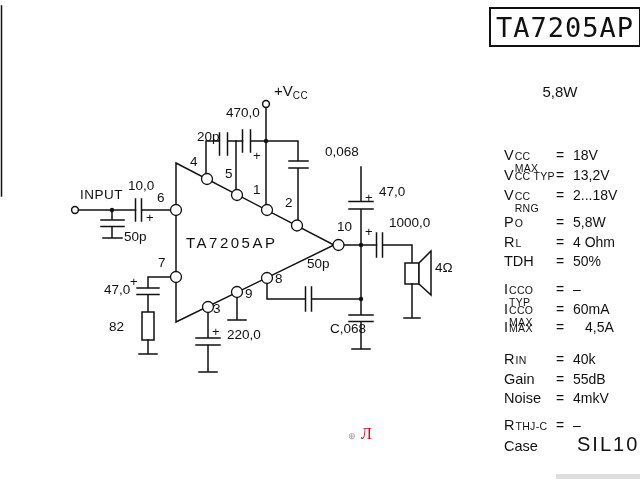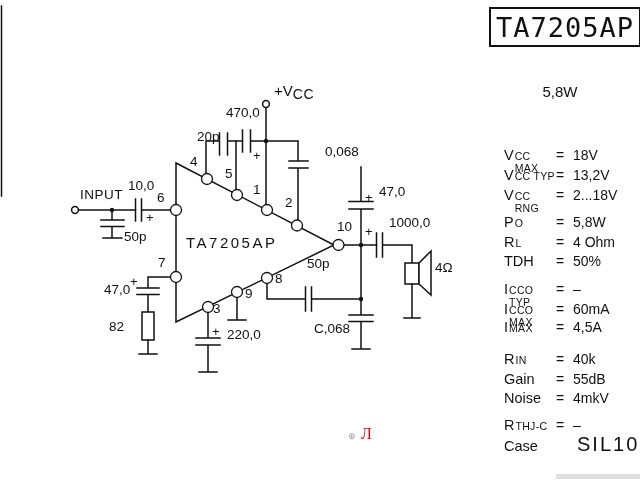--- a/index.html
+++ b/index.html
@@ -5,36 +5,36 @@
   html,body{margin:0;padding:0;background:#e8e8e8;}
   #page{position:relative;width:640px;height:480px;background:#ffffff;overflow:hidden;
         font-family:"Liberation Sans",sans-serif;color:#111;}
   svg{position:absolute;left:0;top:0;}
   .lbl{position:absolute;font-size:13.5px;line-height:14px;white-space:nowrap;color:#111;}
   .plus{position:absolute;font-size:13px;line-height:12px;color:#111;}
   .ic-label{font-size:15px;letter-spacing:2.5px;}
   .wm-gray{position:absolute;font-size:9px;color:#999;}
   .wm-red{position:absolute;font-size:16px;color:#d01020;font-family:"Liberation Serif",serif;}
   .vcc-main{font-size:15px;}
-  .vcc-sub{font-size:14px;position:relative;top:3px;letter-spacing:0.5px;}
+  .vcc-sub{font-size:10px;position:relative;top:3px;letter-spacing:0.5px;}
   
   .title-box{position:absolute;left:489px;top:7px;width:148px;height:36px;
              border:2px solid #111;display:flex;align-items:center;justify-content:center;}
   .title-text{font-family:"DejaVu Sans Mono",monospace;font-size:27px;font-weight:400;letter-spacing:1px;}
   .subtitle{position:absolute;left:482px;top:61px;width:156px;text-align:center;
             font-size:15px;letter-spacing:0.5px;word-spacing:6px;}
   .power{position:absolute;left:482px;top:83px;width:156px;text-align:center;font-size:15px;}
   
   .spec{position:absolute;left:504px;display:flex;align-items:baseline;font-size:14px;}
   .s-lab{display:inline-flex;align-items:baseline;width:52px;}
   .s-main{font-size:14.5px;}
   .s-sub{font-size:10.5px;margin-left:1px;letter-spacing:0.3px;}
   .s-eq{width:17px;}
   .s-val{}
-  .s-val.indent{}
+  .s-val.indent{margin-left:12px;}
   .case-line .s-val{font-size:20px;letter-spacing:2px;margin-left:4px;}
   .scan-bar{position:absolute;left:556px;top:474px;width:84px;height:5px;background:#b5b5b5;opacity:0.45;}
 </style>
 </head>
 <body>
 
 <div id="page">
 
   <svg width="640" height="480" viewBox="0 0 640 480">
     <g stroke="#111" stroke-width="1.5" fill="none" stroke-linecap="square">
@@ -112,21 +112,21 @@
   <span class="lbl" style="left:253px;top:183px">1</span>
   <span class="lbl" style="left:285px;top:196px">2</span>
   <span class="lbl" style="left:325px;top:145px">0,068</span>
   <span class="lbl ic-label" style="left:186px;top:236px">TA7205AP</span>
   <span class="lbl" style="left:213px;top:302px">3</span>
   <span class="plus" style="left:212px;top:326px">+</span>
   <span class="lbl" style="left:227px;top:328px">220,0</span>
   <span class="lbl" style="left:245px;top:287px">9</span>
   <span class="lbl" style="left:275px;top:272px">8</span>
   <span class="lbl" style="left:307px;top:257px">50p</span>
-  <span class="lbl" style="left:314px;top:322px">C,068</span>
+  <span class="lbl" style="left:330px;top:322px">C,068</span>
   <span class="lbl" style="left:337px;top:220px">10</span>
   <span class="plus" style="left:365px;top:192px">+</span>
   <span class="lbl" style="left:379px;top:185px">47,0</span>
   <span class="plus" style="left:365px;top:226px">+</span>
   <span class="lbl" style="left:389px;top:216px">1000,0</span>
   <span class="lbl" style="left:435px;top:261px">4Ω</span>
 
   <span class="wm-gray" style="left:348px;top:431px">⊕</span>
   <span class="wm-red" style="left:361px;top:425px">Л</span>
 

